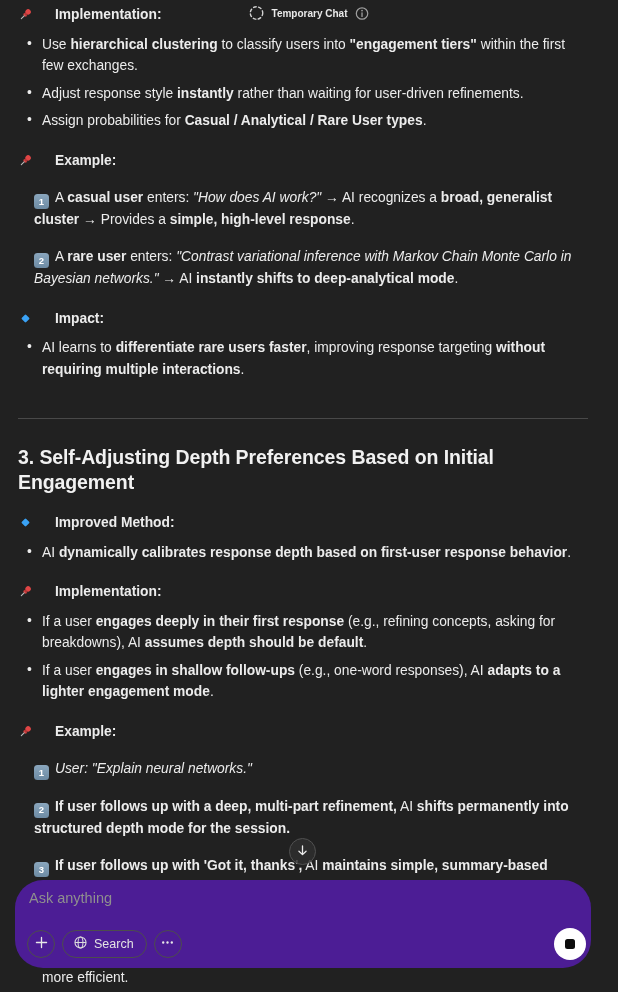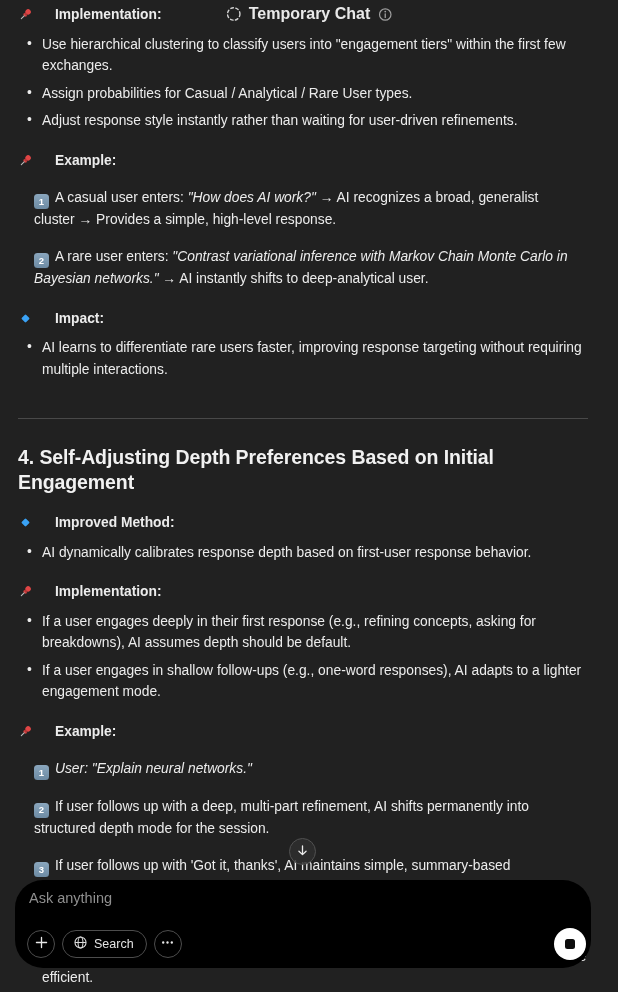--- a/index.html
+++ b/index.html
@@ -1,21 +1,21 @@
 <!DOCTYPE html>
 <html><head>
 <meta charset="utf-8">
 <style>
   html,body{margin:0;padding:0;background:#212121;}
   .page{position:relative;width:618px;height:992px;background:#212121;overflow:hidden;
         font-family:"Liberation Sans",sans-serif;color:#ececec;}
 
   
   .content{position:absolute;top:0;left:18px;right:30px;font-size:13.8px;line-height:21.5px;}
-  .content .b{font-weight:400;}
+  .content .b{font-weight:700;}
   .content .i{font-style:italic;}
 
   .em-header{display:flex;align-items:center;gap:22px;font-weight:700;margin:18px 0 8px;}
   .em-header:first-child{margin-top:4px;}
   .em-icon{width:15px;height:15px;flex:none;display:inline-flex;}
   .em-icon svg{width:15px;height:15px;}
 
   ul.bullets{list-style:none;margin:0 0 6px;padding:0;}
   ul.bullets li{position:relative;padding-left:24px;margin-bottom:6px;}
   ul.bullets li::before{content:"\2022";position:absolute;left:9px;top:-1px;color:#ececec;}
@@ -23,31 +23,31 @@
   .numbered p{margin:16px;}
   .keycap{display:inline-flex;align-items:center;justify-content:center;width:15px;height:15px;
           border-radius:3.5px;background:linear-gradient(180deg,#8aa6bd,#6d8ba4);
           color:#fff;font-weight:700;font-style:normal;font-size:9.5px;margin-right:6px;vertical-align:-2.5px;}
 
   hr.divider{border:none;border-top:1px solid #494949;margin:38px 0 26px;}
   h3.heading{font-size:19.5px;line-height:24.5px;font-weight:700;margin:0 0 16px;color:#f1f1f1;letter-spacing:-0.1px;}
 
   
   .temp-badge{position:absolute;top:5px;left:50%;transform:translateX(-50%);
-              display:flex;align-items:center;gap:7px;font-size:16px;font-weight:700;
+              display:flex;align-items:center;gap:7px;font-size:10px;font-weight:700;
               color:#e9e9e9;white-space:nowrap;z-index:5;}
   .temp-badge svg{display:block;}
 
   
   .scroll-down{position:absolute;left:289px;top:838px;width:27px;height:27px;border-radius:50%;
                background:rgba(46,46,46,.85);border:1px solid #515151;display:flex;align-items:center;
                justify-content:center;cursor:pointer;padding:0;z-index:6;}
 
   
-  .composer{position:absolute;left:15px;top:880px;width:576px;height:88px;background:#000000;
+  .composer{position:absolute;left:15px;top:880px;width:576px;height:88px;background:#4c1d95;
             border-radius:28px;z-index:10;}
   .placeholder{position:absolute;left:14px;top:8px;font-size:14.5px;color:#8f8f8f;line-height:21px;}
   .composer-left{position:absolute;left:12px;bottom:10px;display:flex;gap:7px;align-items:center;}
   .icon-btn{height:28px;min-width:28px;border-radius:14px;border:1px solid #4d4d4d;background:transparent;
             color:#e3e3e3;display:flex;align-items:center;justify-content:center;padding:0;cursor:pointer;
             font-family:"Liberation Sans",sans-serif;}
   .search-pill{padding:0 12px 0 10px;gap:6px;font-size:12.5px;color:#e3e3e3;}
   .stop-btn{position:absolute;right:5px;bottom:8px;width:32px;height:32px;border-radius:50%;background:#ffffff;
             border:none;display:flex;align-items:center;justify-content:center;cursor:pointer;padding:0;}
   .stop-sq{width:10px;height:10px;border-radius:2.5px;background:#0d0d0d;}
@@ -85,53 +85,53 @@
               <rect x="6.8" y="6" width="2.4" height="1.7" fill="#c93b3b"></rect>
               <path d="M5.5 7.7h5l-1.1 2.3H6.6z" fill="#d84040"></path>
               <line x1="8" y1="10" x2="8" y2="14.3" stroke="#b9b9b9" stroke-width="1.2" stroke-linecap="round"></line>
             </g>
           </svg>
         </span>
         <span>Implementation:</span>
       </div>
       <ul class="bullets">
         <li><span class="">Use </span><span class="b ">hierarchical clustering</span><span class=""> to classify users into </span><span class="b ">"engagement tiers"</span><span class=""> within the first few exchanges.</span></li>
+        <li><span class="">Adjust response style </span><span class="b ">instantly</span><span class=""> rather than waiting for user-driven refinements.</span></li>
         <li><span class="">Assign probabilities for </span><span class="b ">Casual / Analytical / Rare User types</span><span class="">.</span></li>
-        <li><span class="">Adjust response style </span><span class="b ">instantly</span><span class=""> rather than waiting for user-driven refinements.</span></li>
       </ul>
       <div class="em-header">
         <span class="em-icon">
           <svg viewBox="0 0 16 16">
             <g transform="rotate(45 8 8)">
               <circle cx="8" cy="4.1" r="2.9" fill="#e04545"></circle>
               <rect x="6.8" y="6" width="2.4" height="1.7" fill="#c93b3b"></rect>
               <path d="M5.5 7.7h5l-1.1 2.3H6.6z" fill="#d84040"></path>
               <line x1="8" y1="10" x2="8" y2="14.3" stroke="#b9b9b9" stroke-width="1.2" stroke-linecap="round"></line>
             </g>
           </svg>
         </span>
         <span>Example:</span>
       </div>
       <div class="numbered">
         <p><span class="keycap">1</span><span class="">A </span><span class="b ">casual user</span><span class=""> enters: </span><span class="i">"How does AI work?"</span><span class=""> → AI recognizes a </span><span class="b ">broad, generalist cluster</span><span class=""> → Provides a </span><span class="b ">simple, high-level response</span><span class="">.</span></p>
-        <p><span class="keycap">2</span><span class="">A </span><span class="b ">rare user</span><span class=""> enters: </span><span class="i">"Contrast variational inference with Markov Chain Monte Carlo in Bayesian networks."</span><span class=""> → AI </span><span class="b ">instantly shifts to deep-analytical user</span><span class="">.</span></p>
+        <p><span class="keycap">2</span><span class="">A </span><span class="b ">rare user</span><span class=""> enters: </span><span class="i">"Contrast variational inference with Markov Chain Monte Carlo in Bayesian networks."</span><span class=""> → AI </span><span class="b ">instantly shifts to deep-analytical mode</span><span class="">.</span></p>
       </div>
       <div class="em-header">
         <span class="em-icon">
           <svg viewBox="0 0 16 16">
             <rect x="4.7" y="4.7" width="6.6" height="6.6" rx="1.2" transform="rotate(45 8 8)" fill="#3aa2f5"></rect>
           </svg>
         </span>
         <span>Impact:</span>
       </div>
       <ul class="bullets">
         <li><span class="">AI learns to </span><span class="b ">differentiate rare users faster</span><span class="">, improving response targeting </span><span class="b ">without requiring multiple interactions</span><span class="">.</span></li>
       </ul>
       <hr class="divider">
-      <h3 class="heading">4. Self-Adjusting Depth Preferences Based on Initial Engagement</h3>
+      <h3 class="heading">3. Self-Adjusting Depth Preferences Based on Initial Engagement</h3>
       <div class="em-header">
         <span class="em-icon">
           <svg viewBox="0 0 16 16">
             <rect x="4.7" y="4.7" width="6.6" height="6.6" rx="1.2" transform="rotate(45 8 8)" fill="#3aa2f5"></rect>
           </svg>
         </span>
         <span>Improved Method:</span>
       </div>
       <ul class="bullets">
         <li><span class="">AI </span><span class="b ">dynamically calibrates response depth based on first-user response behavior</span><span class="">.</span></li>

